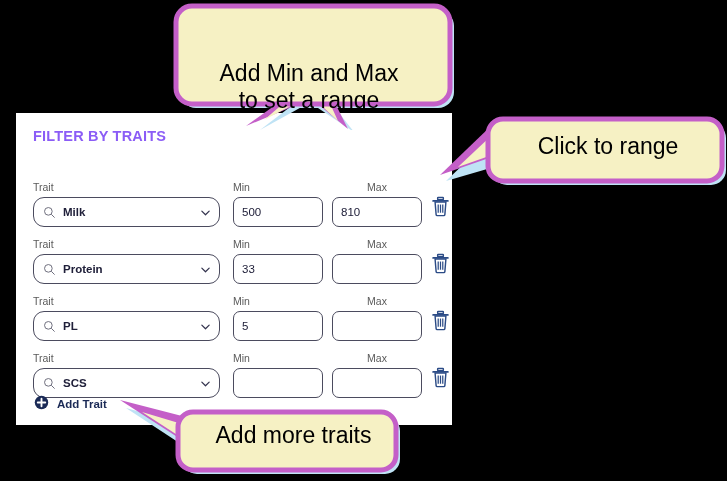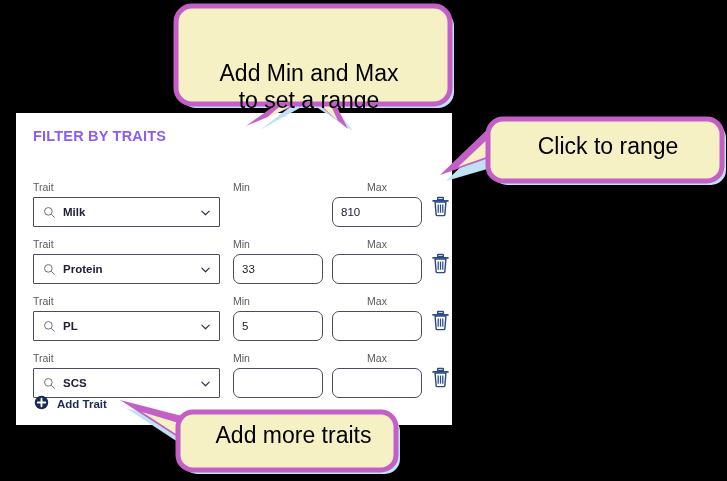--- a/index.html
+++ b/index.html
@@ -65,21 +65,21 @@
     margin-bottom: 3px;
     line-height: 13px;
     font-family: "Liberation Sans", sans-serif;
   }
 
   .select-box {
     position: relative;
     box-sizing: border-box;
     height: 30px;
     border: 1px solid #4b4b5e;
-    border-radius: 1px;
+    border-radius: 11px;
     background: #fff;
     display: flex;
     align-items: center;
     padding: 0 8px 0 9px;
   }
   .select-box .mag { flex: 0 0 auto; width: 13px; height: 13px; margin-right: 7px; }
   .select-value {
     flex: 1 1 auto;
     font-size: 11.5px;
     font-weight: bold;
@@ -170,20 +170,21 @@
             <line x1="10.2" y1="10.2" x2="14.3" y2="14.3" stroke="#6b6b7a" stroke-width="1.2"></line>
           </svg>
           <span class="select-value">Milk</span>
           <svg class="chev" viewBox="0 0 12 12">
             <polyline points="2,4.5 6,8.5 10,4.5" fill="none" stroke="#33334d" stroke-width="1.3" stroke-linecap="round" stroke-linejoin="round"></polyline>
           </svg>
         </div>
       </div>
       <div class="fld min">
         <span class="fld-label">Min</span>
+        <div class="num-box">500</div>
       </div>
       <div class="fld max">
         <span class="fld-label">Max</span>
         <div class="num-box">810</div>
       </div>
       <div class="trash-btn">
         <svg viewBox="0 0 20 22">
           <rect x="7" y="1.5" width="6" height="2.4" rx="0.6" fill="none" stroke="#2B4B86" stroke-width="1.5"></rect>
           <line x1="2.2" y1="5.2" x2="17.8" y2="5.2" stroke="#2B4B86" stroke-width="1.8" stroke-linecap="round"></line>
           <path d="M4.3 6.4 h11.4 l-1.1 13.2 a1.2 1.2 0 0 1 -1.2 1.1 h-6.8 a1.2 1.2 0 0 1 -1.2 -1.1 z" fill="none" stroke="#2B4B86" stroke-width="1.5"></path>

